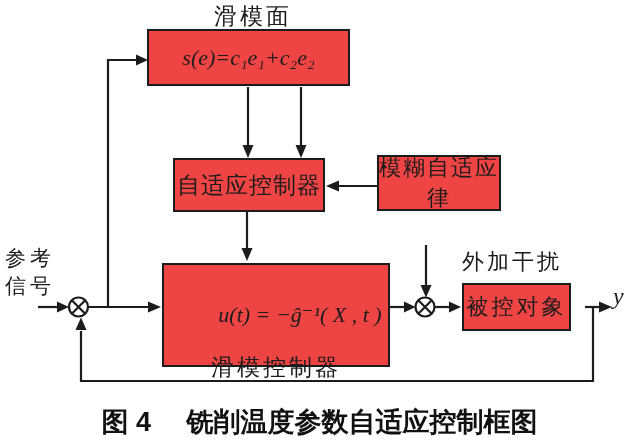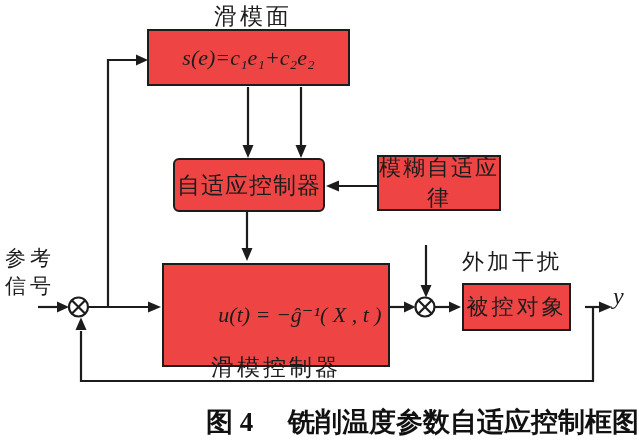--- a/index.html
+++ b/index.html
@@ -20,22 +20,22 @@
   .lbl{position:absolute;text-align:center;white-space:nowrap;}
   .surface-label{left:173px;top:1px;width:160px;font-size:23px;letter-spacing:3px;}
   .smc-label{left:176px;top:352px;width:200px;font-size:23px;letter-spacing:3px;}
   .dist-label{left:432px;top:247px;width:160px;font-size:22px;letter-spacing:3px;}
   .ref-label{left:5px;top:244px;width:60px;font-size:21px;letter-spacing:4px;
              line-height:28px;white-space:normal;text-align:left;}
   .y-label{left:613px;top:283px;font-size:24px;font-style:italic;}
   .fuzzy-text{font-size:22px;letter-spacing:2px;}
   .plant-text{font-size:22px;letter-spacing:3px;}
   .caption{
-    position:absolute;left:0;top:404px;width:639px;text-align:right;
-    font-family:Liberation Serif, serif;
+    position:absolute;left:0;top:404px;width:639px;text-align:center;
+    font-family:Liberation Sans, sans-serif;
     font-weight:bold;font-size:27px;color:#111111;white-space:nowrap;
   }
   .caption .cap-title{margin-left:28px;}
 </style>
 </head>
 <body>
 
 <div class="stage">
 
   <svg class="wires" width="639" height="447" viewBox="0 0 639 447" stroke="#1c1c1c" stroke-width="2.2" fill="none">
@@ -85,21 +85,21 @@
       <circle cx="425" cy="307" r="9.5" fill="#ffffff"></circle>
       <line x1="418.3" y1="300.3" x2="431.7" y2="313.7"></line>
       <line x1="418.3" y1="313.7" x2="431.7" y2="300.3"></line>
     </g>
   </svg>
 
   <div class="box" style="left:147px;top:29px;width:203px;height:57px;">
     <span class="formula">s(e)=c₁e₁+c₂e₂</span>
   </div>
 
-  <div class="box" style="left:173px;top:158px;width:152px;height:54px;border-radius:6px;">
+  <div class="box" style="left:173px;top:158px;width:152px;height:54px;">
     <span class="cjk blocktext">自适应控制器</span>
   </div>
 
   <div class="box" style="left:377px;top:155px;width:124px;height:56px;">
     <span class="cjk fuzzy-text">模糊自适应律</span>
   </div>
 
   <div class="box" style="left:162px;top:263px;width:228px;height:104px;padding-left:48px;">
     <span class="formula">u(t) = −ĝ⁻¹( X , t )</span>
   </div>

